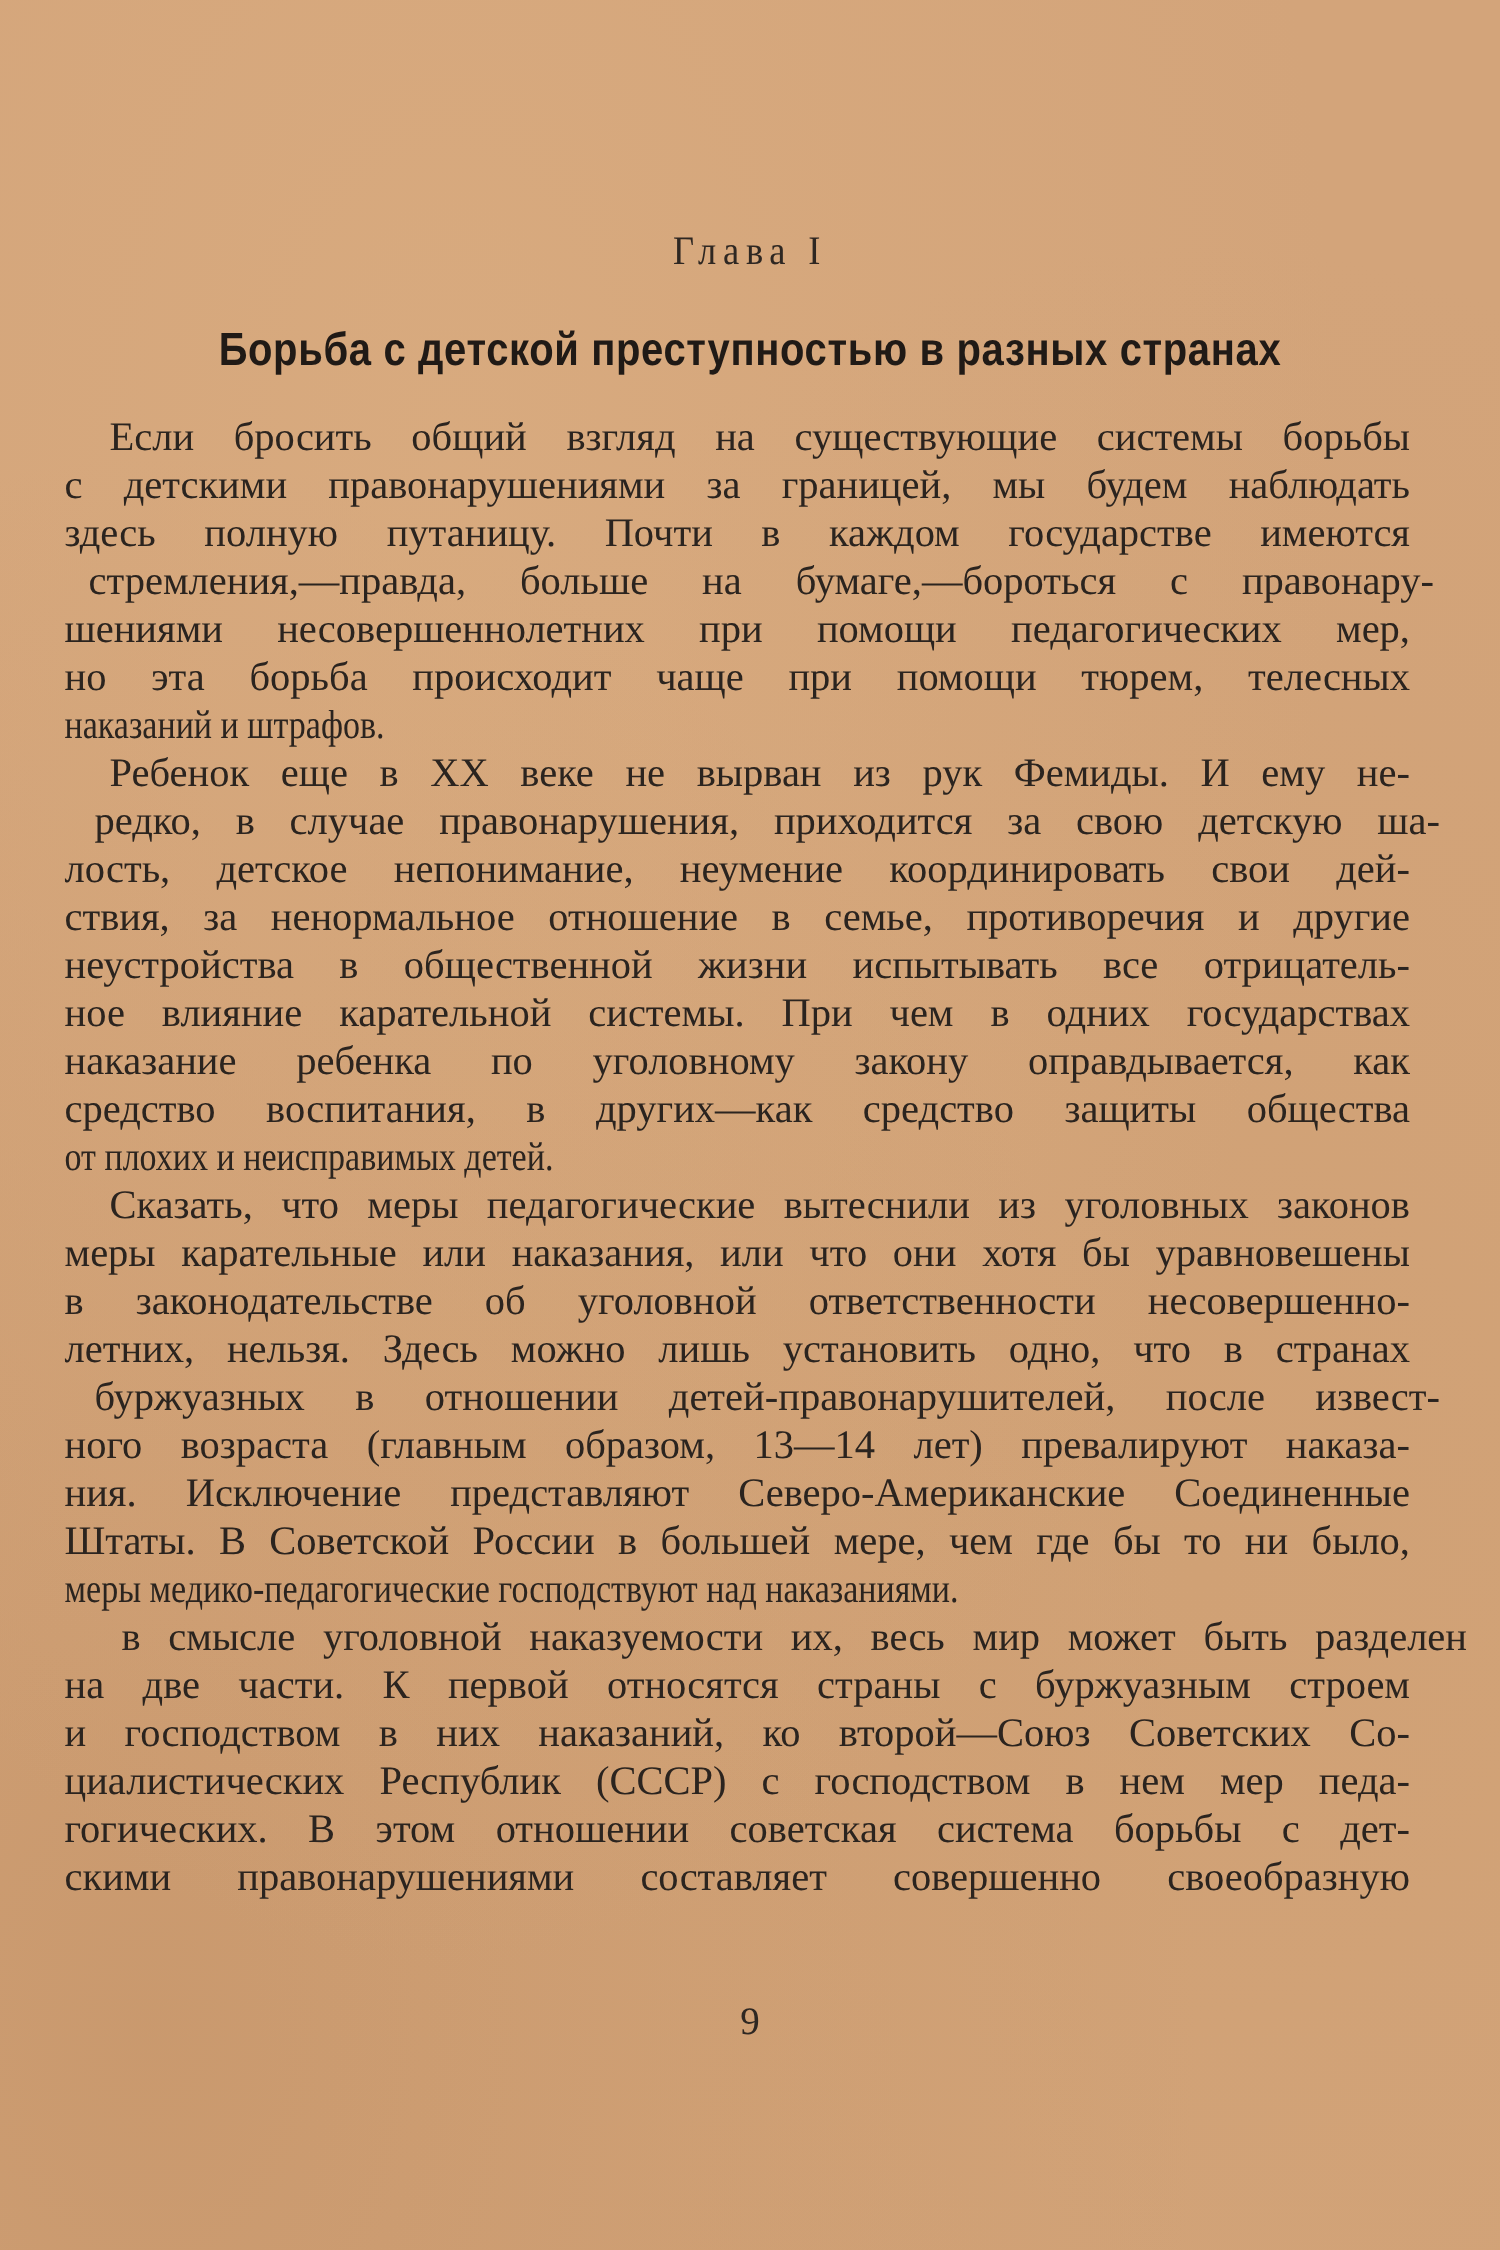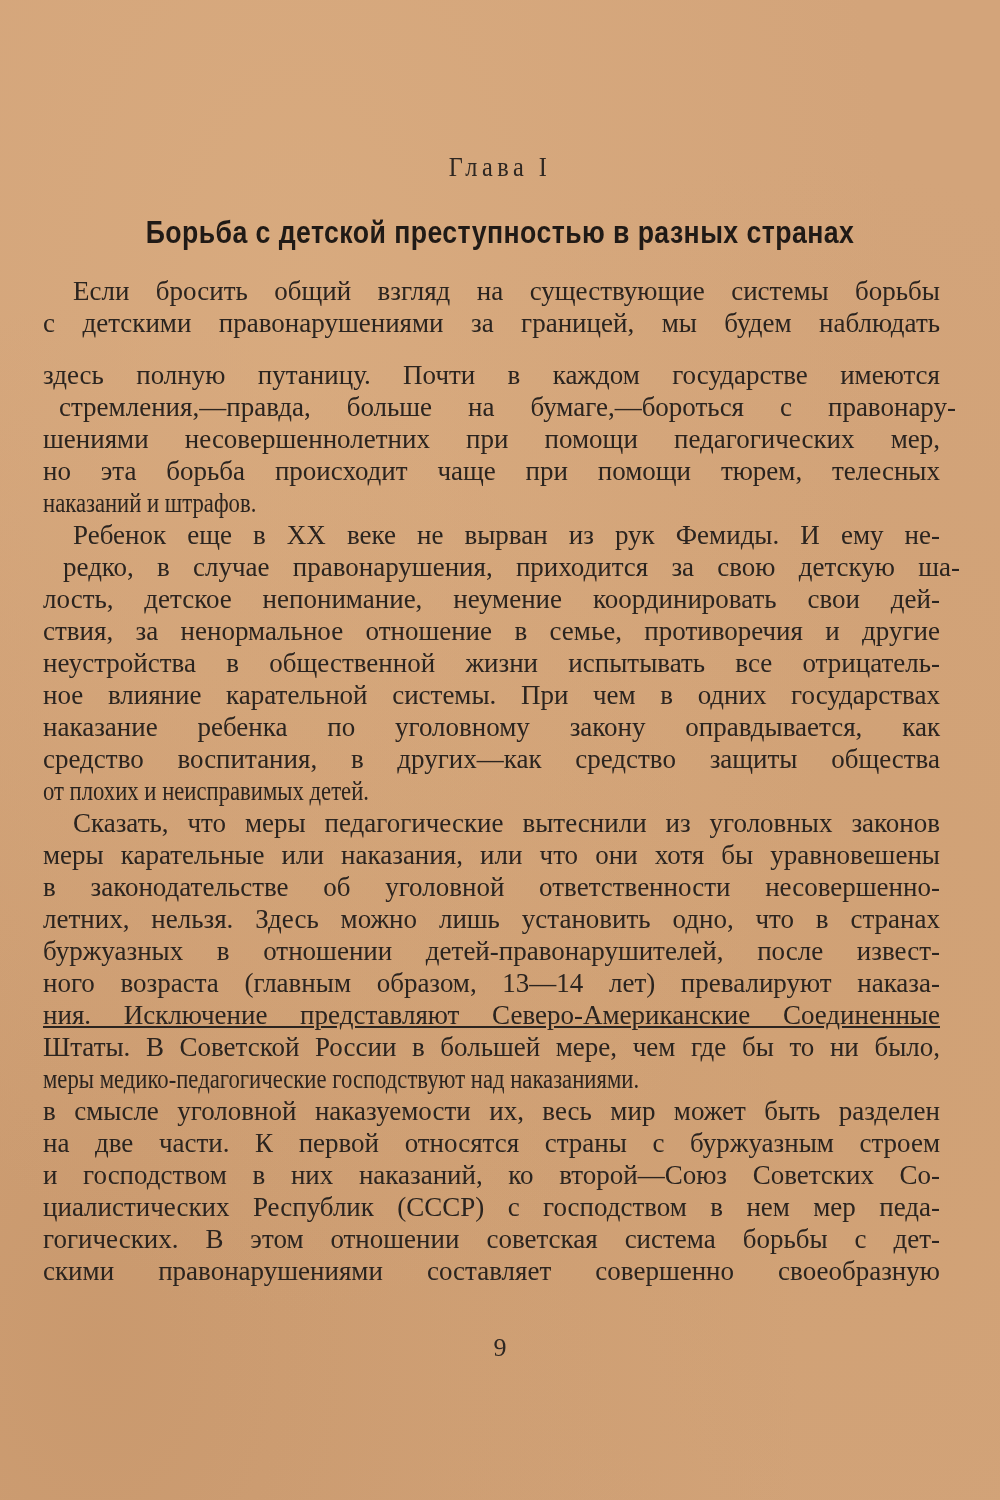--- a/index.html
+++ b/index.html
@@ -50,21 +50,21 @@
 
 <div class="page">
   <div class="chapter-label">Глава I</div>
   <div class="chapter-title">Борьба с детской преступностью в разных странах</div>
 
   <div class="body-text">
 
     <div>
       <span class="line indent" style="transform: scaleX(1); width: 897px; padding-left: 30px; box-sizing: border-box;">Если бросить общий взгляд  на существующие системы борьбы</span>
       <span class="line" style="transform: scaleX(1); width: 897px; padding-left: 0px; box-sizing: border-box;">с детскими  правонарушениями  за границей, мы будем наблюдать</span>
-      <span class="line" style="transform: scaleX(1); width: 897px; padding-left: 0px; box-sizing: border-box; margin-top: 20px;">здесь  полную  путаницу.  Почти  в  каждом  государстве  имеются</span>
+      <span class="line" style="transform: scaleX(1); width: 897px; padding-left: 0px; box-sizing: border-box;">здесь  полную  путаницу.  Почти  в  каждом  государстве  имеются</span>
       <span class="line" style="transform: scaleX(1); width: 897px; padding-left: 0px; box-sizing: border-box; margin-left: 16px;">стремления,—правда,  больше  на бумаге,—бороться  с  правонару-</span>
       <span class="line" style="transform: scaleX(1); width: 897px; padding-left: 0px; box-sizing: border-box;">шениями  несовершеннолетних  при  помощи  педагогических  мер,</span>
       <span class="line" style="transform: scaleX(1); width: 897px; padding-left: 0px; box-sizing: border-box;">но  эта  борьба  происходит  чаще  при  помощи  тюрем,  телесных</span>
       <span class="line last" style="transform: scaleX(0.84); width: 1067.86px; padding-left: 0px; box-sizing: border-box;">наказаний  и  штрафов.</span>
     </div>
 
     <div>
       <span class="line indent" style="transform: scaleX(1); width: 897px; padding-left: 30px; box-sizing: border-box;">Ребенок  еще  в  XX  веке  не  вырван  из  рук  Фемиды.  И  ему  не-</span>
       <span class="line" style="transform: scaleX(1); width: 897px; padding-left: 0px; box-sizing: border-box; margin-left: 20px;">редко,  в случае  правонарушения,  приходится  за свою  детскую  ша-</span>
       <span class="line" style="transform: scaleX(1); width: 897px; padding-left: 0px; box-sizing: border-box;">лость,  детское  непонимание,  неумение  координировать  свои  дей-</span>
@@ -74,29 +74,29 @@
       <span class="line" style="transform: scaleX(1); width: 897px; padding-left: 0px; box-sizing: border-box;">наказание  ребенка  по  уголовному  закону  оправдывается,  как</span>
       <span class="line" style="transform: scaleX(1); width: 897px; padding-left: 0px; box-sizing: border-box;">средство  воспитания,  в  других—как  средство  защиты  общества</span>
       <span class="line last" style="transform: scaleX(0.84); width: 1067.86px; padding-left: 0px; box-sizing: border-box;">от  плохих  и  неисправимых  детей.</span>
     </div>
 
     <div>
       <span class="line indent" style="transform: scaleX(1); width: 897px; padding-left: 30px; box-sizing: border-box;">Сказать, что меры педагогические вытеснили из уголовных законов</span>
       <span class="line" style="transform: scaleX(1); width: 897px; padding-left: 0px; box-sizing: border-box; font-family: Liberation Serif, serif;">меры карательные или наказания, или что они хотя бы уравновешены</span>
       <span class="line" style="transform: scaleX(1); width: 897px; padding-left: 0px; box-sizing: border-box;">в  законодательстве  об  уголовной  ответственности  несовершенно-</span>
       <span class="line" style="transform: scaleX(1); width: 897px; padding-left: 0px; box-sizing: border-box;">летних,  нельзя.  Здесь  можно  лишь  установить  одно,  что  в  странах</span>
-      <span class="line" style="transform: scaleX(1); width: 897px; padding-left: 0px; box-sizing: border-box;">буржуазных  в  отношении  детей-правонарушителей,  после  извест-</span>
+      <span class="line" style="transform: scaleX(1); width: 897px; padding-left: 0px; box-sizing: border-box; margin-left: 20px;">буржуазных  в  отношении  детей-правонарушителей,  после  извест-</span>
       <span class="line" style="transform: scaleX(1); width: 897px; padding-left: 0px; box-sizing: border-box;">ного  возраста  (главным  образом,  13—14  лет)  превалируют  наказа-</span>
-      <span class="line" style="transform: scaleX(1); width: 897px; padding-left: 0px; box-sizing: border-box; text-decoration: underline;">ния.  Исключение  представляют  Северо-Американские  Соединенные</span>
+      <span class="line" style="transform: scaleX(1); width: 897px; padding-left: 0px; box-sizing: border-box;">ния.  Исключение  представляют  Северо-Американские  Соединенные</span>
       <span class="line" style="transform: scaleX(1); width: 897px; padding-left: 0px; box-sizing: border-box;">Штаты. В Советской России в большей мере, чем где бы то ни было,</span>
       <span class="line last" style="transform: scaleX(0.84); width: 1067.86px; padding-left: 0px; box-sizing: border-box;">меры  медико-педагогические  господствуют  над  наказаниями.</span>
     </div>
 
     <div>
-      <span class="line" style="transform: scaleX(1); width: 897px; padding-left: 0px; box-sizing: border-box;">в смысле  уголовной  наказуемости  их,  весь  мир  может  быть  разделен</span>
+      <span class="line" style="transform: scaleX(1); width: 897px; padding-left: 0px; box-sizing: border-box; margin-left: 38px;">в смысле  уголовной  наказуемости  их,  весь  мир  может  быть  разделен</span>
       <span class="line" style="transform: scaleX(1); width: 897px; padding-left: 0px; box-sizing: border-box;">на  две  части.  К  первой  относятся  страны  с  буржуазным  строем</span>
       <span class="line" style="transform: scaleX(1); width: 897px; padding-left: 0px; box-sizing: border-box;">и  господством  в  них  наказаний,  ко  второй—Союз  Советских  Со-</span>
       <span class="line" style="transform: scaleX(1); width: 897px; padding-left: 0px; box-sizing: border-box;">циалистических  Республик  (СССР)  с  господством  в  нем  мер  педа-</span>
       <span class="line" style="transform: scaleX(1); width: 897px; padding-left: 0px; box-sizing: border-box;">гогических.  В  этом  отношении  советская  система  борьбы  с  дет-</span>
       <span class="line" style="transform: scaleX(1); width: 897px; padding-left: 0px; box-sizing: border-box;">скими  правонарушениями  составляет  совершенно  своеобразную</span>
     </div>
   </div>
 
   <div class="page-number">9</div>
 </div>

